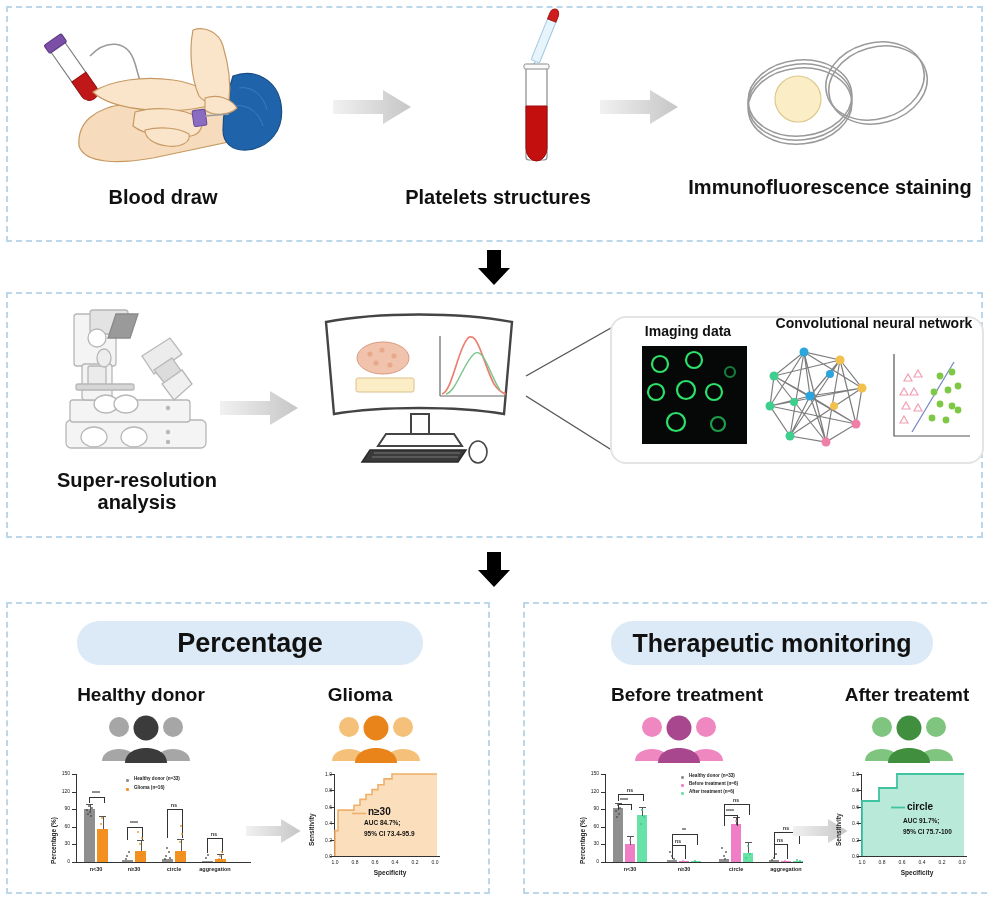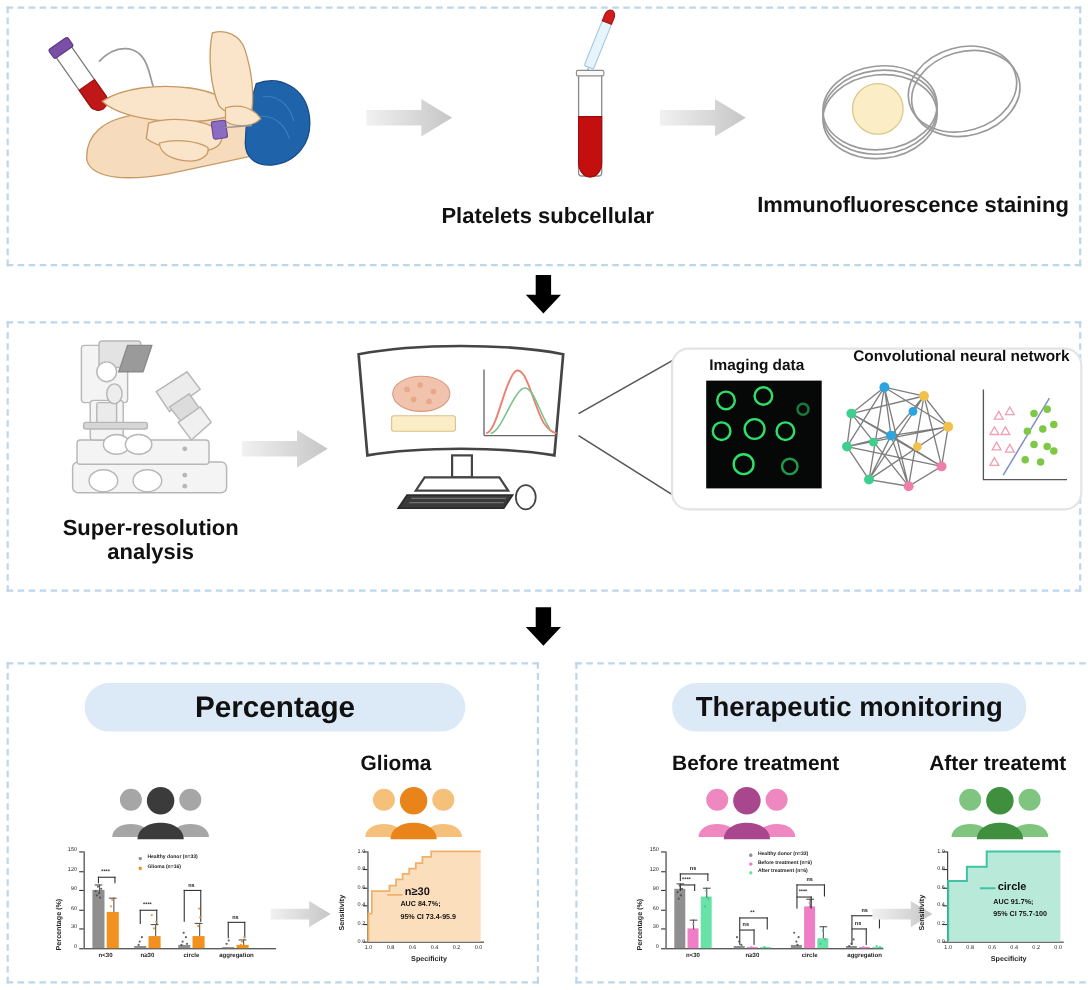--- a/index.html
+++ b/index.html
@@ -78,20 +78,21 @@
           <path d="M172 80 C 184 76, 198 80, 204 90 C 196 98, 180 98, 172 92 Z" fill="#fae5cb" stroke="#c79a63"></path>
 
           <path d="M102 94 C 122 88, 150 90, 166 100 C 172 106, 168 116, 158 118 C 136 122, 110 116, 100 108 Z" fill="#fae5cb" stroke="#c79a63" stroke-width="1.2"></path>
           <path d="M112 112 C 128 108, 146 110, 156 116 C 158 124, 148 130, 134 128 C 120 126, 112 120, 112 112 Z" fill="#fae5cb" stroke="#c79a63" stroke-width="1.1"></path>
 
           <rect x="160" y="92" width="13" height="16" rx="2" fill="#8a6cc0" stroke="#6a4ca0" transform="rotate(-8 166 100)"></rect>
           <line x1="172" y1="98" x2="196" y2="96" stroke="#9a9a9a" stroke-width="1.4"></line>
         </g>
       </svg>
     </div>
+    <div class="caption" style="left:45px;top:178px;width:220px;font-size:20px;">Blood draw</div>
 
     <div class="harrow" style="left:325px;top:82px;">
       <svg width="80" height="34" viewBox="0 0 80 34">
         <defs>
             <linearGradient id="ag1" x1="0" y1="0" x2="1" y2="0">
           <stop offset="0" stop-color="#f1f1f1"></stop>
               <stop offset="1" stop-color="#c6c6c6"></stop>
             </linearGradient>
           </defs>
         <path d="M0 10 H50 V0 L78 17 L50 34 V24 H0 Z" fill="url(#ag1)"></path>
@@ -103,21 +104,21 @@
         <g transform="rotate(22 70 30)">
           <rect x="62" y="6" width="9" height="44" rx="1.5" fill="#e8f4fb" stroke="#9fc8de" stroke-width="1"></rect>
           <path d="M62 6 h9 v-6 a4.5 6 0 0 0 -9 0 z" fill="#cf1c1c" stroke="#a81414"></path>
           <path d="M66.5 50 L64 64 L69 64 Z" fill="#bcd9ea" stroke="#9fc8de" stroke-width="0.8"></path>
         </g>
         <rect x="50" y="52" width="21" height="94" rx="3" fill="#fff" stroke="#8a8a8a" stroke-width="1.2"></rect>
         <rect x="48" y="50" width="25" height="5" rx="1.5" fill="#fafafa" stroke="#8a8a8a" stroke-width="1"></rect>
         <path d="M50 92 h21 v42 a10.5 13 0 0 1 -21 0 z" fill="#c40f0f" stroke="#a00b0b" stroke-width="1"></path>
       </svg>
     </div>
-    <div class="caption" style="left:355px;top:178px;width:270px;font-size:20px;">Platelets subcellular</div>
+    <div class="caption" style="left:355px;top:178px;width:270px;font-size:20px;">Platelets structures</div>
 
     <div class="harrow" style="left:592px;top:82px;">
       <svg width="80" height="34" viewBox="0 0 80 34">
         <defs>
             <linearGradient id="ag2" x1="0" y1="0" x2="1" y2="0">
           <stop offset="0" stop-color="#f1f1f1"></stop>
               <stop offset="1" stop-color="#c6c6c6"></stop>
             </linearGradient>
           </defs>
         <path d="M0 10 H50 V0 L78 17 L50 34 V24 H0 Z" fill="url(#ag2)"></path>
@@ -304,20 +305,21 @@
     <svg width="44" height="36" viewBox="0 0 44 36">
         <path d="M15 0 h14 v18 h9 L22 35 L6 18 h9 Z" fill="#000"></path>
       </svg>
   </div>
 
   <div class="panel" id="panel-3">
     <div class="pill" style="left:69px;top:17px;width:346px;height:44px;font-size:27px;">
       <span>Percentage</span>
     </div>
 
+    <div class="grp-title" style="left:25px;top:80px;width:216px;font-size:19px;">Healthy donor</div>
     <div class="grp-title" style="left:272px;top:80px;width:160px;font-size:19px;">Glioma</div>
 
     <div class="people" style="left:92px;top:107px;">
       <svg width="92" height="52" viewBox="0 0 92 52">
         <g fill="#a6a6a6">
           <circle cx="19" cy="16" r="10"></circle>
             <path d="M2 50 C2 34 36 34 36 50 Z"></path>
           <circle cx="73" cy="16" r="10"></circle>
             <path d="M56 50 C56 34 90 34 90 50 Z"></path>
         </g>

